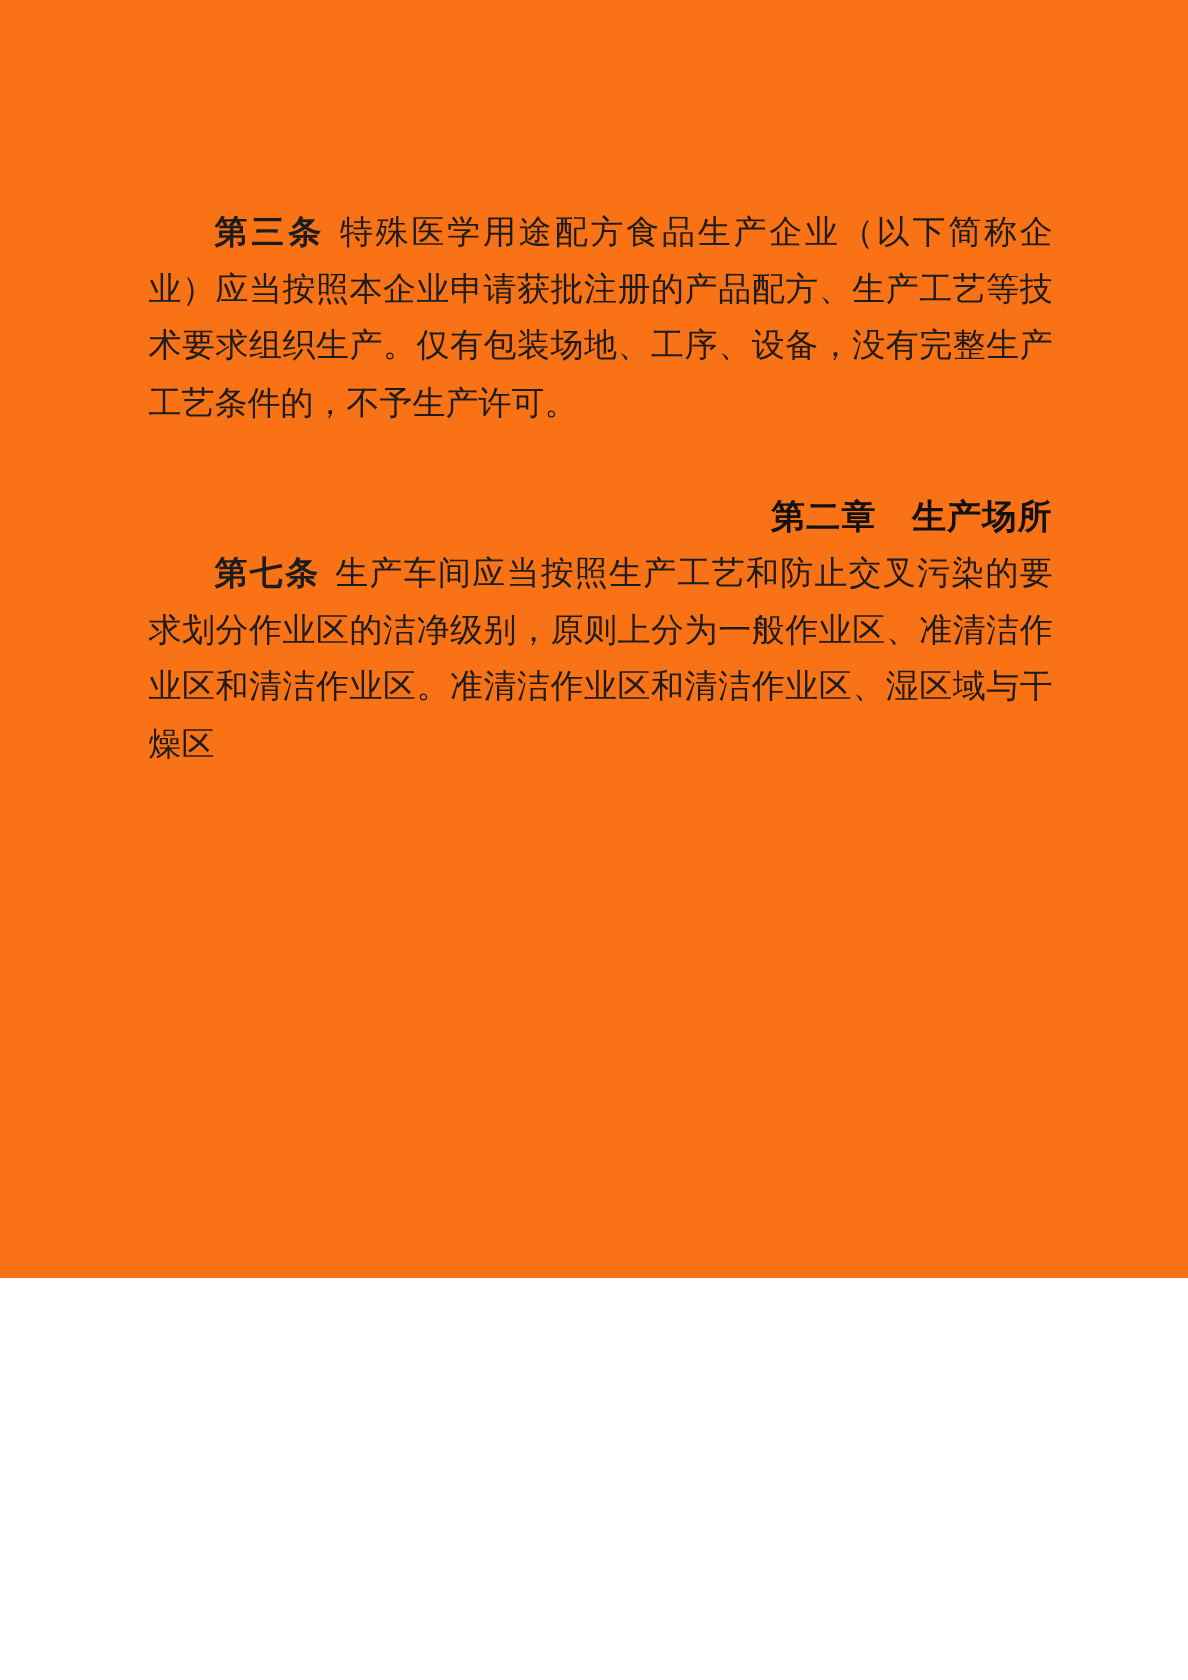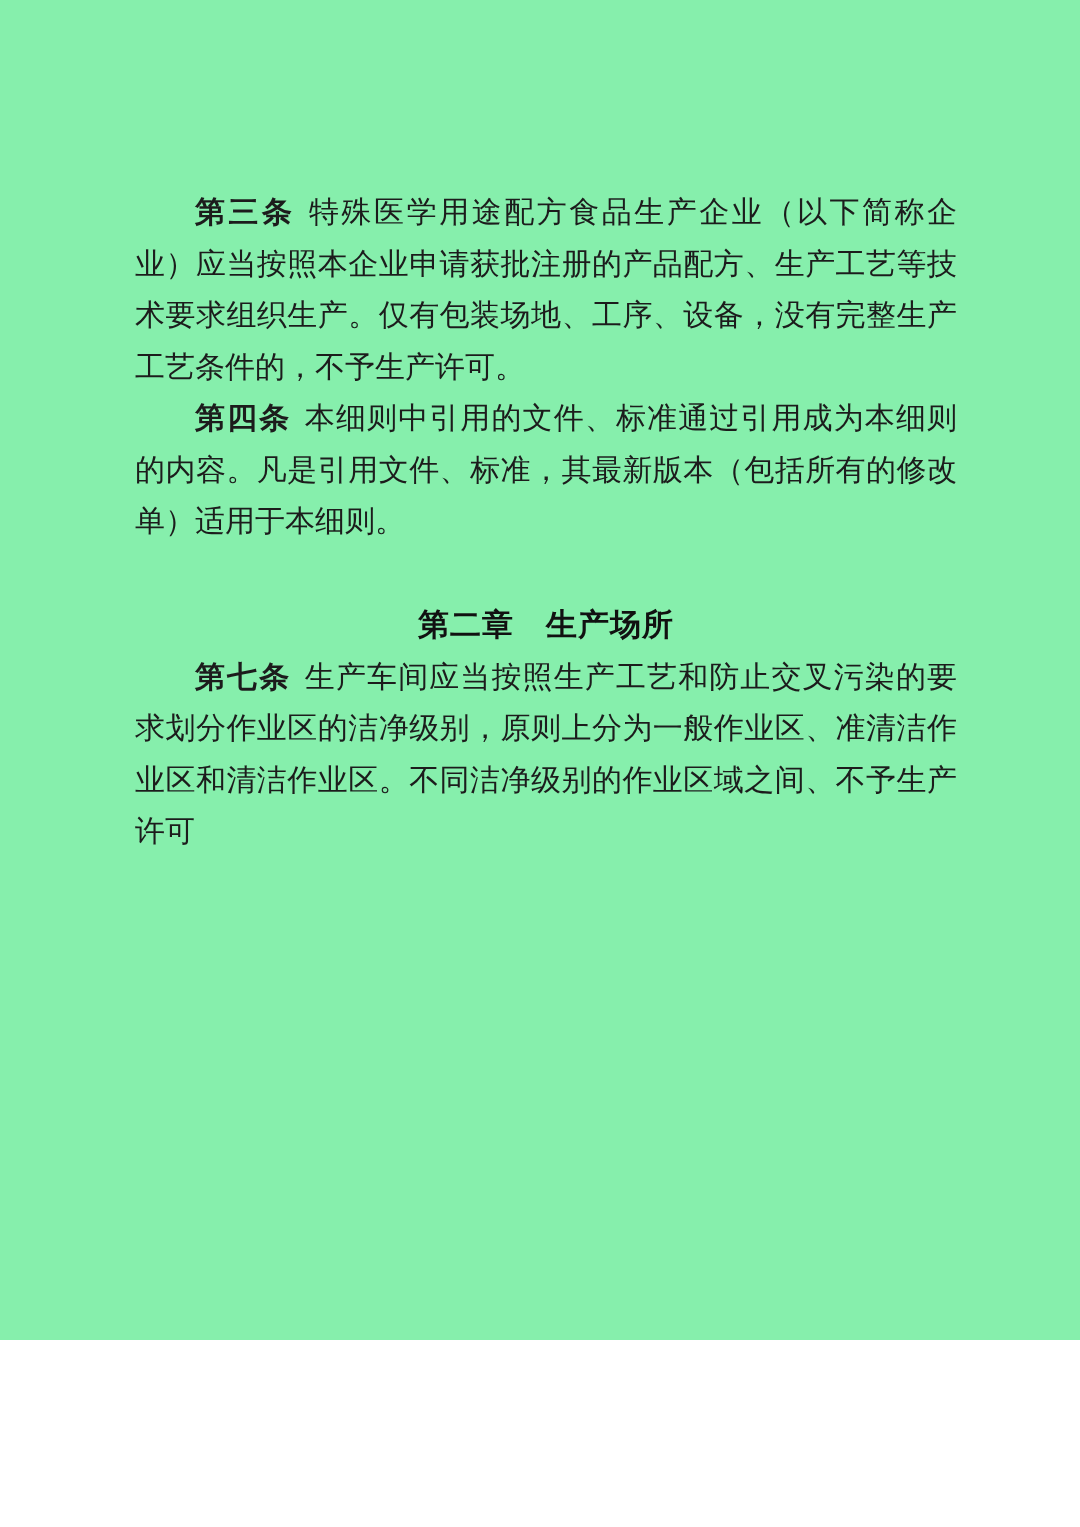--- a/index.html
+++ b/index.html
@@ -3,22 +3,22 @@
 <meta charset="utf-8">
 <style>
   html, body {
     margin: 0;
     padding: 0;
     background: #ffffff;
   }
   .page {
     position: relative;
     width: 1080px;
-    height: 1340px;
-    background: #86efac;
+    height: 1162px;
+    background: #f97316;
     overflow: hidden;
     font-family: "Liberation Serif", "DejaVu Serif", serif;
     color: #1c1c1c;
   }
   .content {
     position: absolute;
     left: 135px;
     top: 186px;
     width: 822px;
   }
@@ -37,21 +37,21 @@
     font-weight: bold;
     margin-right: 0.45em;
     letter-spacing: 1px;
   }
   h2.chapter-heading {
     margin: 52px 0 0 0;
     font-family: "Liberation Sans", "DejaVu Sans", sans-serif;
     font-weight: bold;
     font-size: 31px;
     line-height: 52px;
-    text-align: center;
+    text-align: right;
     color: #111111;
     letter-spacing: 1px;
   }
   .footer {
     position: absolute;
     left: 160px;
     top: 1368px;
     font-size: 28px;
     line-height: 34px;
     color: #333333;
@@ -63,29 +63,26 @@
 <body>
 
 <div class="page">
 
   <div class="content">
 
     <p class="article">
       <span class="article-label">第三条</span><span>特殊医学用途配方食品生产企业（以下简称企业）应当按照本企业申请获批注册的产品配方、生产工艺等技术要求组织生产。仅有包装场地、工序、设备，没有完整生产工艺条件的，不予生产许可。</span>
     </p>
 
-    <p class="article">
-      <span class="article-label">第四条</span><span>本细则中引用的文件、标准通过引用成为本细则的内容。凡是引用文件、标准，其最新版本（包括所有的修改单）适用于本细则。</span>
-    </p>
 
     <h2 class="chapter-heading">第二章　生产场所</h2>
 
 
 
     <p class="article">
-      <span class="article-label">第七条</span><span>生产车间应当按照生产工艺和防止交叉污染的要求划分作业区的洁净级别，原则上分为一般作业区、准清洁作业区和清洁作业区。不同洁净级别的作业区域之间、不予生产许可</span>
+      <span class="article-label">第七条</span><span>生产车间应当按照生产工艺和防止交叉污染的要求划分作业区的洁净级别，原则上分为一般作业区、准清洁作业区和清洁作业区。准清洁作业区和清洁作业区、湿区域与干燥区</span>
     </p>
 
   </div>
 
   <div class="footer">— 4 —</div>
 
 </div>
 
 </body></html>

